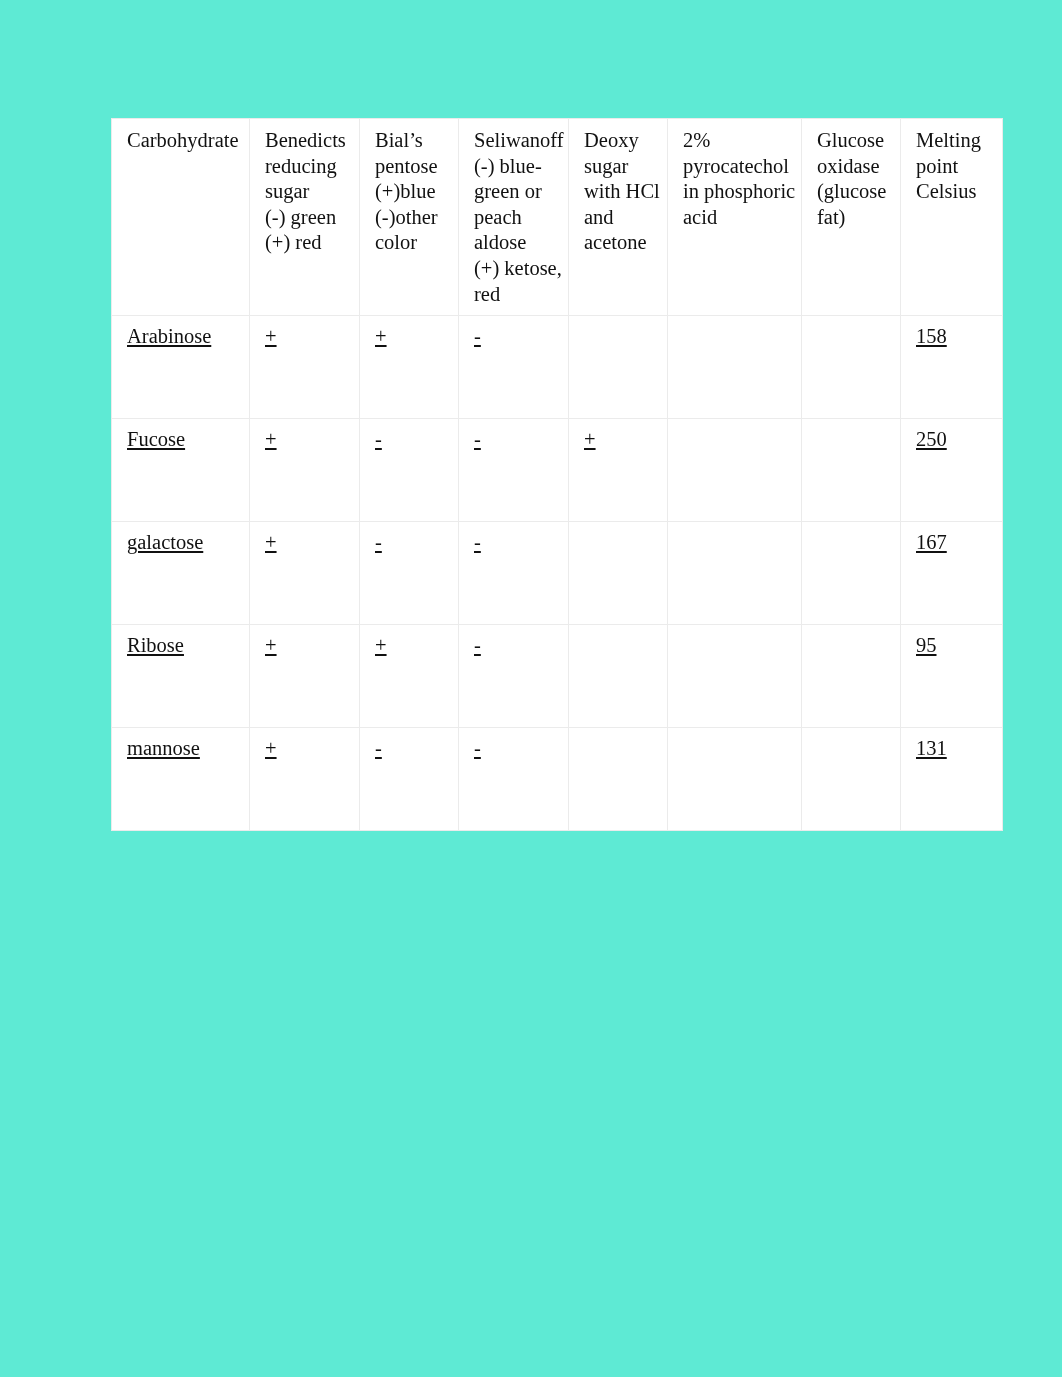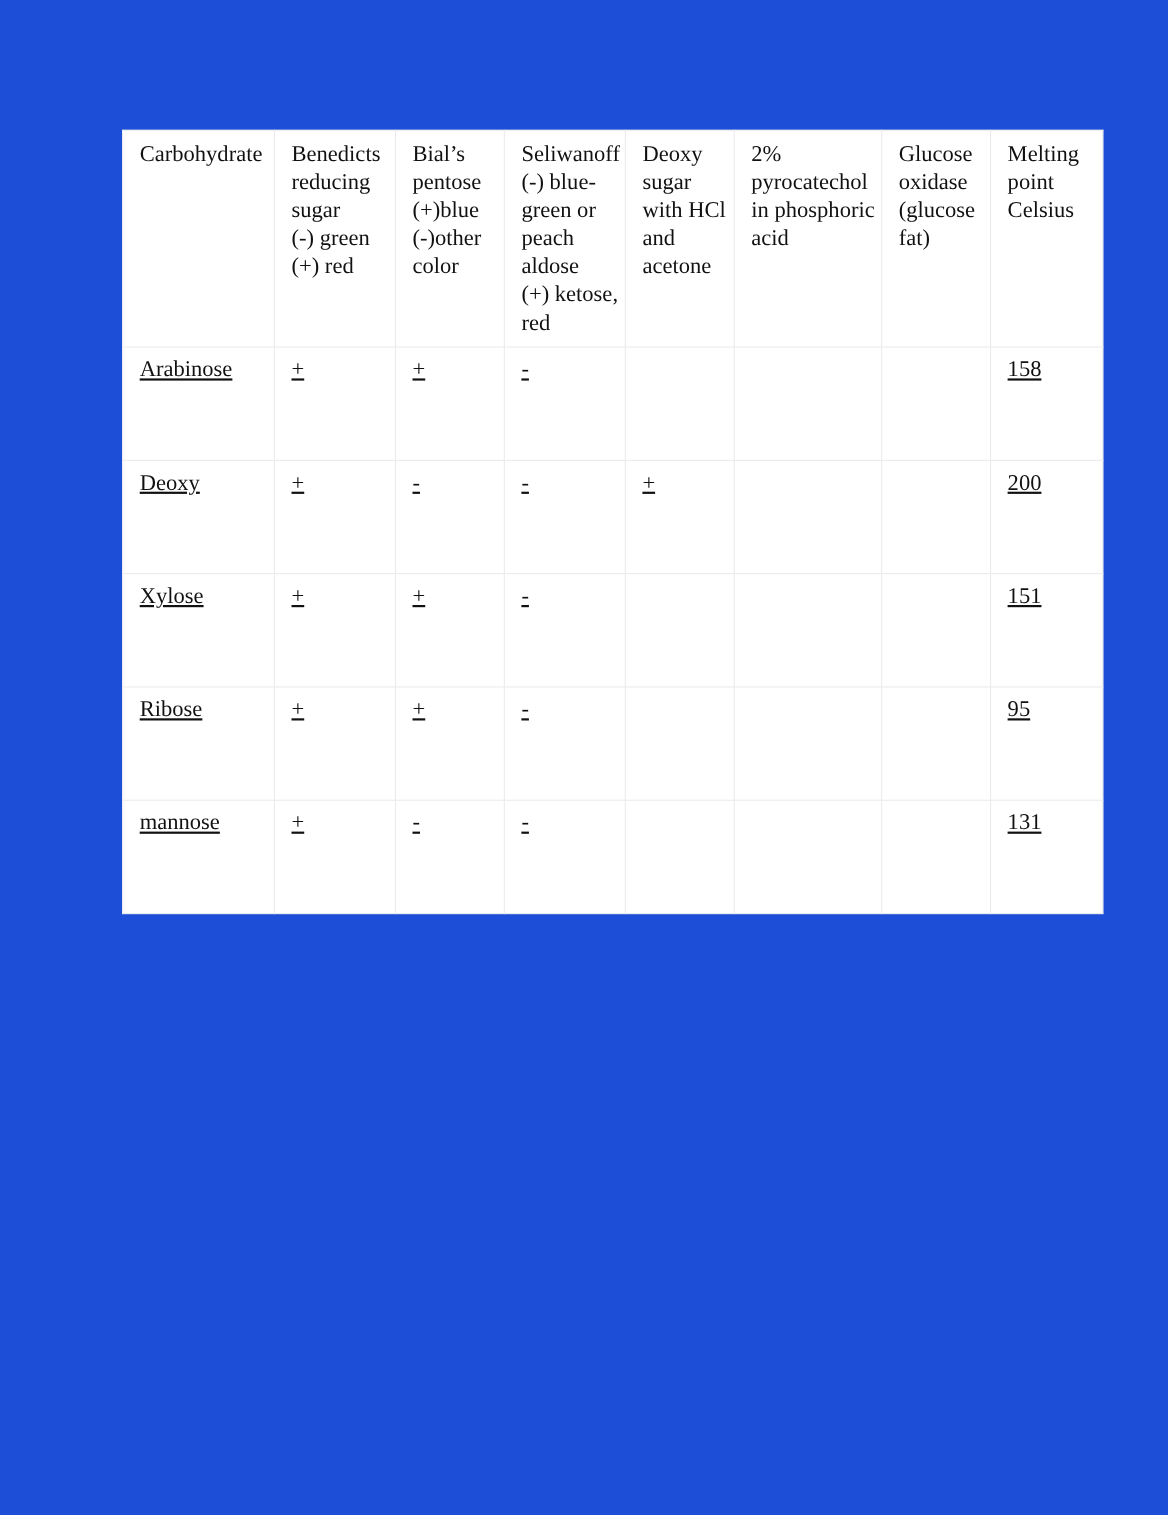--- a/index.html
+++ b/index.html
@@ -16,21 +16,21 @@
     color: #000000;
     -webkit-font-smoothing: antialiased;
   }
 
   #page {
     position: absolute;
     left: 0;
     top: 0;
     width: 1062px;
     height: 1377px;
-    background: #1d4ed8;
+    background: #5eead4;
     overflow: hidden;
   }
 
   #table-wrap {
     position: absolute;
     left: 111px;
     top: 118px;
     width: 891px;
   }
 
@@ -168,68 +168,68 @@
             </td>
             <td>
               <span class="empty"></span>
             </td>
             <td>
               <span class="sym">158</span>
             </td>
           </tr>
           <tr>
             <td>
-              <span class="sym">Deoxy</span>
-            </td>
-            <td>
-              <span class="sym">+</span>
-            </td>
-            <td>
-              <span class="sym">-</span>
-            </td>
-            <td>
-              <span class="sym">-</span>
-            </td>
-            <td>
-              <span class="sym">+</span>
-            </td>
-            <td>
-              <span class="empty"></span>
-            </td>
-            <td>
-              <span class="empty"></span>
-            </td>
-            <td>
-              <span class="sym">200</span>
-            </td>
-          </tr>
-          <tr>
-            <td>
-              <span class="sym">Xylose</span>
-            </td>
-            <td>
-              <span class="sym">+</span>
-            </td>
-            <td>
-              <span class="sym">+</span>
-            </td>
-            <td>
-              <span class="sym">-</span>
-            </td>
-            <td>
-              <span class="empty"></span>
-            </td>
-            <td>
-              <span class="empty"></span>
-            </td>
-            <td>
-              <span class="empty"></span>
-            </td>
-            <td>
-              <span class="sym">151</span>
+              <span class="sym">Fucose</span>
+            </td>
+            <td>
+              <span class="sym">+</span>
+            </td>
+            <td>
+              <span class="sym">-</span>
+            </td>
+            <td>
+              <span class="sym">-</span>
+            </td>
+            <td>
+              <span class="sym">+</span>
+            </td>
+            <td>
+              <span class="empty"></span>
+            </td>
+            <td>
+              <span class="empty"></span>
+            </td>
+            <td>
+              <span class="sym">250</span>
+            </td>
+          </tr>
+          <tr>
+            <td>
+              <span class="sym">galactose</span>
+            </td>
+            <td>
+              <span class="sym">+</span>
+            </td>
+            <td>
+              <span class="sym">-</span>
+            </td>
+            <td>
+              <span class="sym">-</span>
+            </td>
+            <td>
+              <span class="empty"></span>
+            </td>
+            <td>
+              <span class="empty"></span>
+            </td>
+            <td>
+              <span class="empty"></span>
+            </td>
+            <td>
+              <span class="sym">167</span>
             </td>
           </tr>
           <tr>
             <td>
               <span class="sym">Ribose</span>
             </td>
             <td>
               <span class="sym">+</span>
             </td>
             <td>

